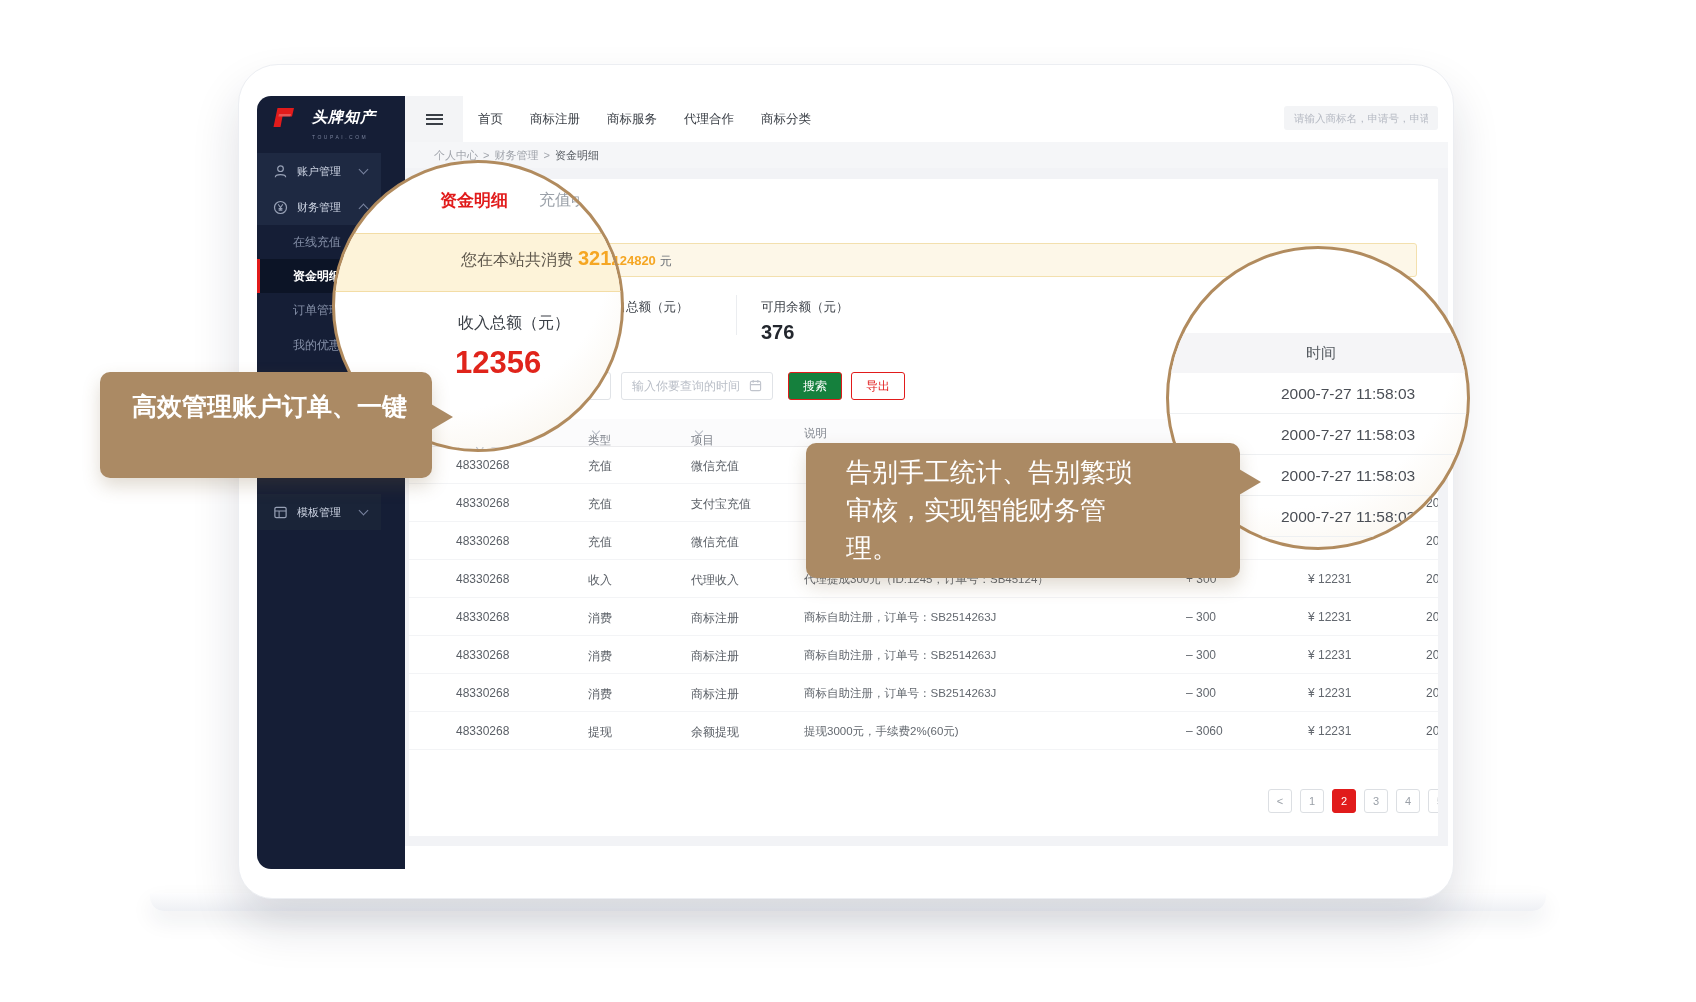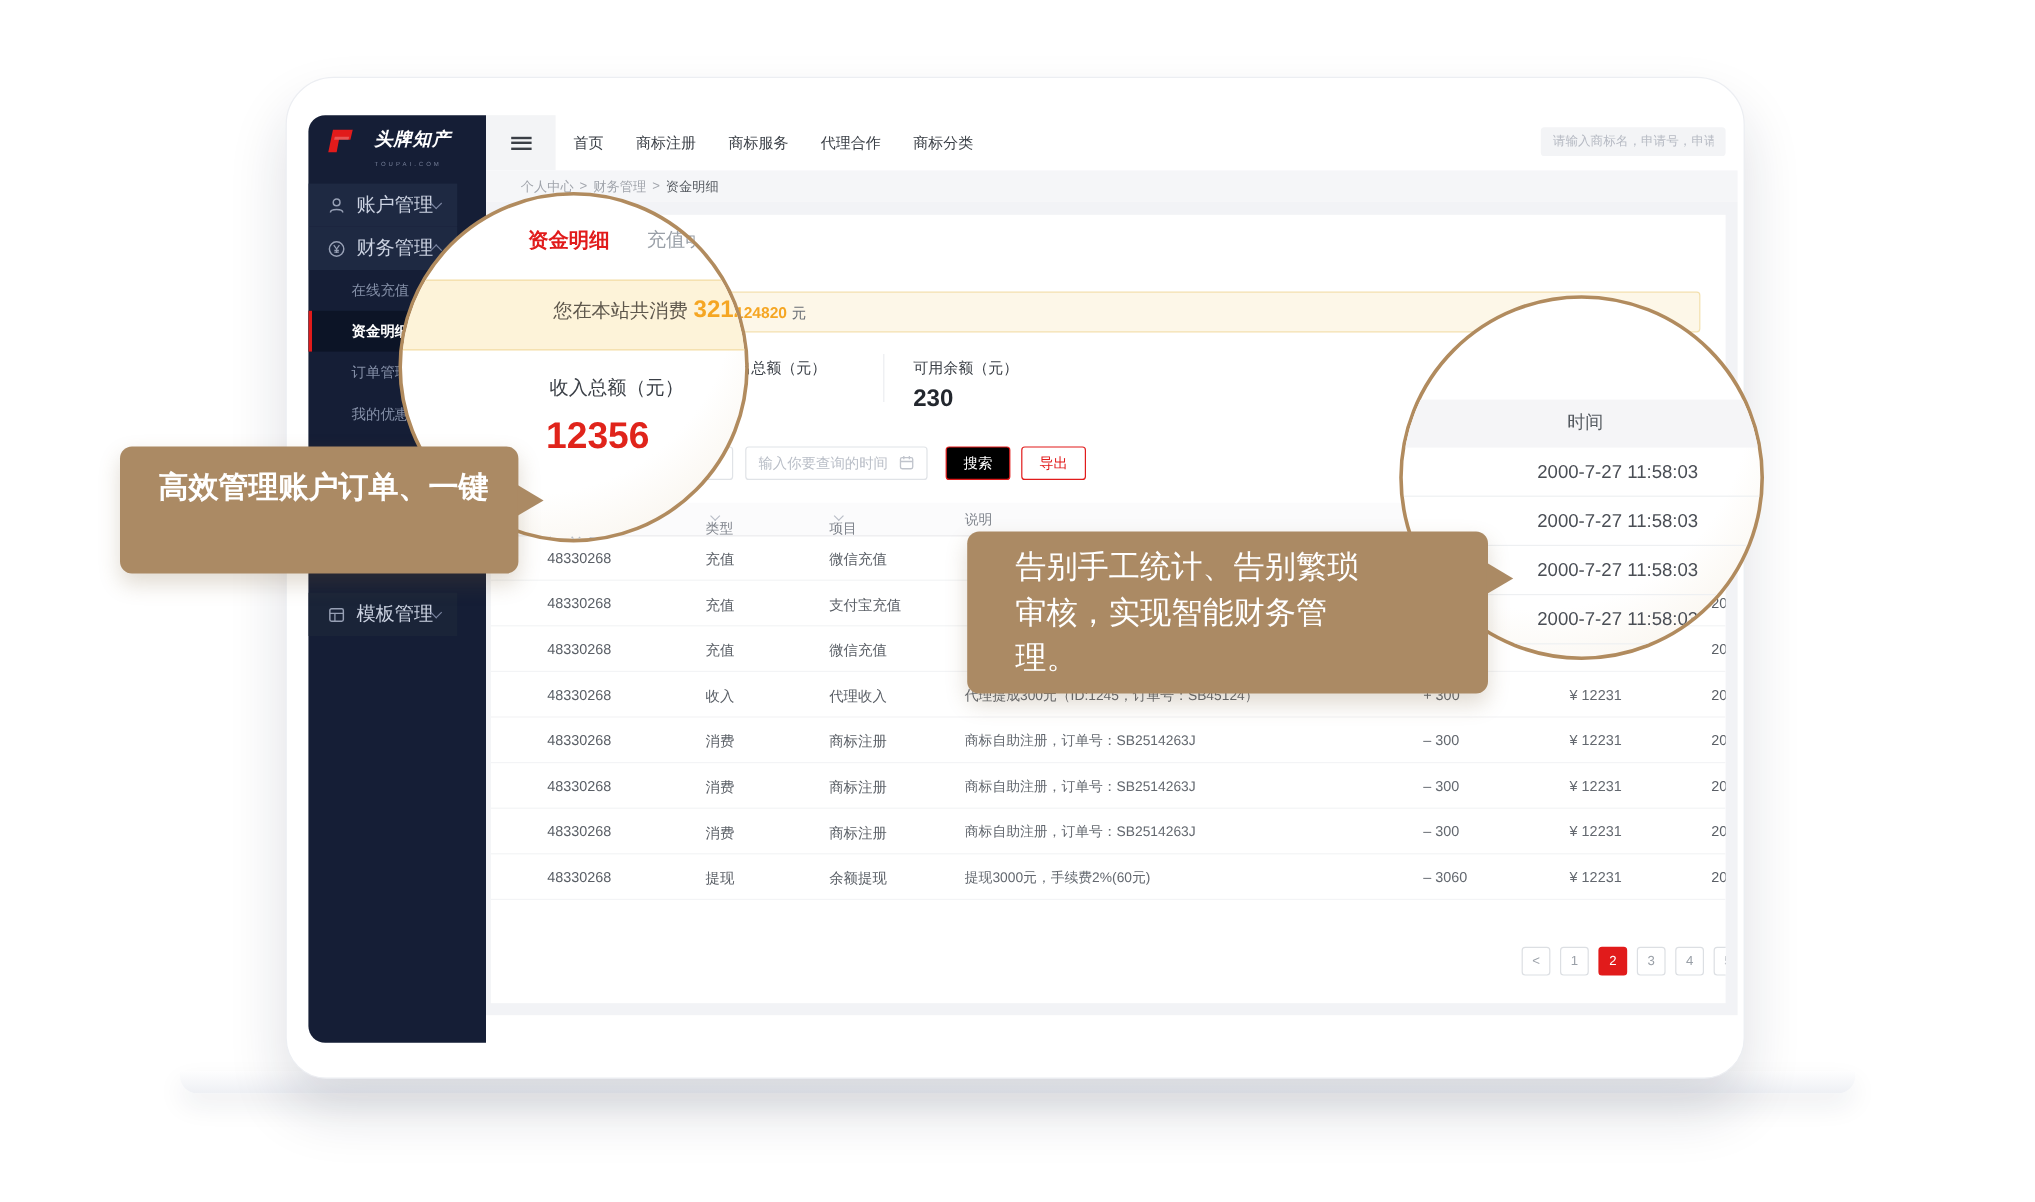--- a/index.html
+++ b/index.html
@@ -14,21 +14,21 @@
     border:1px solid #eceef2;border-radius:40px 40px 34px 34px;
     box-shadow:0 26px 48px rgba(20,30,60,.14);overflow:hidden;}
 
   
   .sidebar{position:absolute;left:18px;top:31px;width:148px;height:773px;background:#151e36;
     border-radius:14px 0 0 14px;overflow:hidden;}
   .logo{position:absolute;left:14px;top:12px;display:flex;align-items:flex-start;gap:17px;}
   .logo-txt{color:#fff;font-size:15px;font-weight:bold;font-style:italic;letter-spacing:1px;line-height:18px;}
   .logo-sub{font-size:5px;color:#77809a;letter-spacing:2.5px;font-style:normal;font-weight:normal;display:block;margin-top:2px;}
   .sgroup{position:absolute;left:0;width:124px;height:36px;display:flex;align-items:center;
-    color:#ccd3e2;font-size:16px;cursor:pointer;}
+    color:#ccd3e2;font-size:11px;cursor:pointer;}
   .sgroup .gicon{margin-left:16px;margin-right:9px;display:flex;}
   .chev{width:6px;height:6px;border-right:1.4px solid #7a84a0;border-bottom:1.4px solid #7a84a0;
     position:absolute;right:14px;}
   .chev.down{transform:rotate(45deg);top:13px;}
   .chev.up{transform:rotate(-135deg);top:16px;}
   .sitem{position:absolute;left:0;width:148px;height:30px;line-height:30px;color:#8590a8;
     font-size:12px;padding-left:36px;box-sizing:border-box;cursor:pointer;}
   .sitem.active{background:#0c1426;color:#ffffff;font-weight:bold;height:34px;line-height:34px;}
   .sitem.active .bar{position:absolute;left:0;top:0;width:3px;height:100%;background:#e11b1b;}
 
@@ -69,21 +69,21 @@
   .vdiv{position:absolute;width:1px;height:40px;background:#ebedf0;top:116px;}
   .inp{position:absolute;height:28px;border:1px solid #e0e3e7;border-radius:3px;font-size:12px;
     color:#8b9099;padding:0 10px;box-sizing:border-box;background:#fff;outline:none;
     font-family:"Liberation Sans",sans-serif;}
   .inp::placeholder{color:#b9bec7;}
   .kw{left:32px;top:193px;width:170px;}
   .date{left:212px;top:193px;width:152px;padding-right:26px;}
   .cal-ic{position:absolute;left:340px;top:200px;pointer-events:none;}
   .btn{position:absolute;top:193px;width:54px;height:28px;border-radius:3px;font-size:12px;
     display:flex;align-items:center;justify-content:center;cursor:pointer;box-sizing:border-box;}
-  .btn.search{left:379px;background:#000000;color:#fff;border:1px solid #e11b1b;}
+  .btn.search{left:379px;background:#15803d;color:#fff;border:1px solid #e11b1b;}
   .btn.export{left:442px;background:#fff;color:#e11b1b;border:1px solid #e11b1b;}
 
   .thead{position:absolute;left:0;top:240px;width:1029px;height:27px;background:#fbfbfc;
     border-bottom:1px solid #ececee;font-size:11.5px;color:#80858d;}
   .thead span,.trow span{position:absolute;white-space:nowrap;}
   .c-order{left:47px;}  .c-type{left:167px;margin-left:12px;}  .c-proj{left:282px;}  .c-desc{left:395px;}
   .c-amt{left:777px;}   .c-bal{left:899px;}   .c-time{left:1017px;}
   .thead span{top:7px;}
   .caret{display:inline-block;width:5px;height:5px;border-right:1.2px solid #b9bec7;
     border-bottom:1.2px solid #b9bec7;transform:rotate(45deg);margin-left:5px;vertical-align:2px;}
@@ -251,21 +251,21 @@
             <div class="sval">12356</div>
           </div>
           <div class="vdiv" style="left:177px;"></div>
           <div class="stat s2">
             <div class="slabel">支出总额（元）</div>
             <div class="sval"></div>
           </div>
           <div class="vdiv" style="left:327px;"></div>
           <div class="stat s3">
             <div class="slabel">可用余额（元）</div>
-            <div class="sval">230</div>
+            <div class="sval">376</div>
           </div>
 
           <input class="inp kw" readonly="" placeholder="订单号/说明关键字" style="">
           <input class="inp date" readonly="" placeholder="输入你要查询的时间" style="">
           <span class="cal-ic">
             <svg width="13" height="13" viewBox="0 0 14 14">
                 <rect x="1.5" y="2.5" width="11" height="10" rx="1.5" fill="none" stroke="#c0c4cc" stroke-width="1.2"></rect>
                 <path d="M4.5 1 V4 M9.5 1 V4 M1.5 6 H12.5" fill="none" stroke="#c0c4cc" stroke-width="1.2"></path>
               </svg>
           </span>

